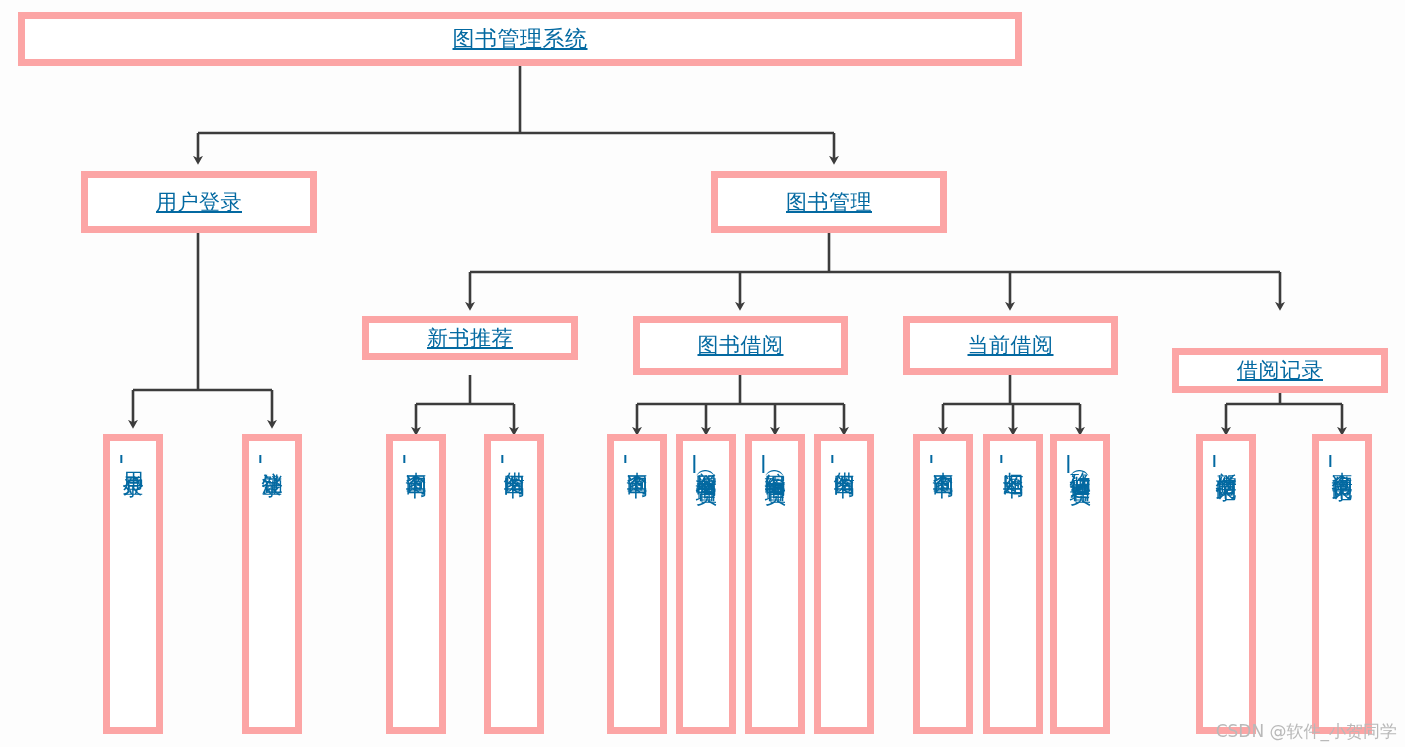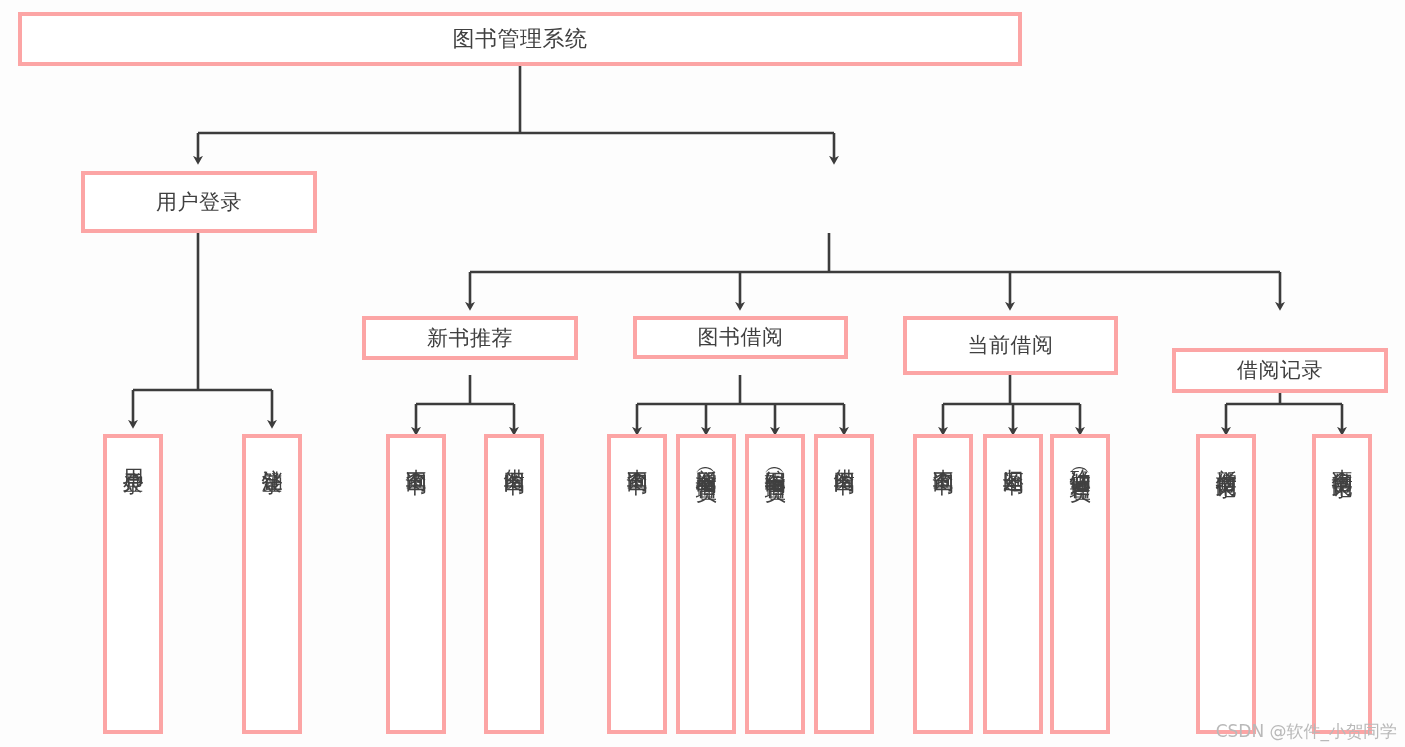--- a/index.html
+++ b/index.html
@@ -22,25 +22,26 @@
     left: 0;
     top: 0;
     width: 1405px;
     height: 747px;
     pointer-events: none;
   }
   .node {
     position: absolute;
     box-sizing: border-box;
     background: #ffffff;
-    border: 4px solid #fca5a5;
+    border: 7px solid #fca5a5;
     display: flex;
     align-items: center;
     justify-content: center;
-    color: #404040;
+    color: #0369a1;
+    text-decoration: underline;
   }
   .node-label {
     display: block;
     text-align: center;
     line-height: 1.15;
     white-space: nowrap;
   }
   
   .node.horiz .node-label {
     font-size: 21px;
@@ -128,25 +129,28 @@
     </g>
   </svg>
 
   <div class="node horiz root" style="left:18px; top:12px; width:1004px; height:54px;">
     <span class="node-label">图书管理系统</span>
   </div>
 
   <div class="node horiz" style="left:81px; top:171px; width:236px; height:62px;">
     <span class="node-label">用户登录</span>
   </div>
+  <div class="node horiz" style="left:711px; top:171px; width:236px; height:62px;">
+    <span class="node-label">图书管理</span>
+  </div>
 
   <div class="node horiz" style="left:362px; top:316px; width:216px; height:44px;">
     <span class="node-label">新书推荐</span>
   </div>
-  <div class="node horiz" style="left:633px; top:316px; width:215px; height:43px;">
+  <div class="node horiz" style="left:633px; top:316px; width:215px; height:59px;">
     <span class="node-label">图书借阅</span>
   </div>
   <div class="node horiz" style="left:903px; top:316px; width:215px; height:59px;justify-content:center;">
     <span class="node-label">当前借阅</span>
   </div>
   <div class="node horiz" style="left:1172px; top:312px; width:216px; height:45px;margin-top:36px;">
     <span class="node-label">借阅记录</span>
   </div>
 
   <div class="node leaf" style="left:103px; top:434px; width:60px; height:300px;">

